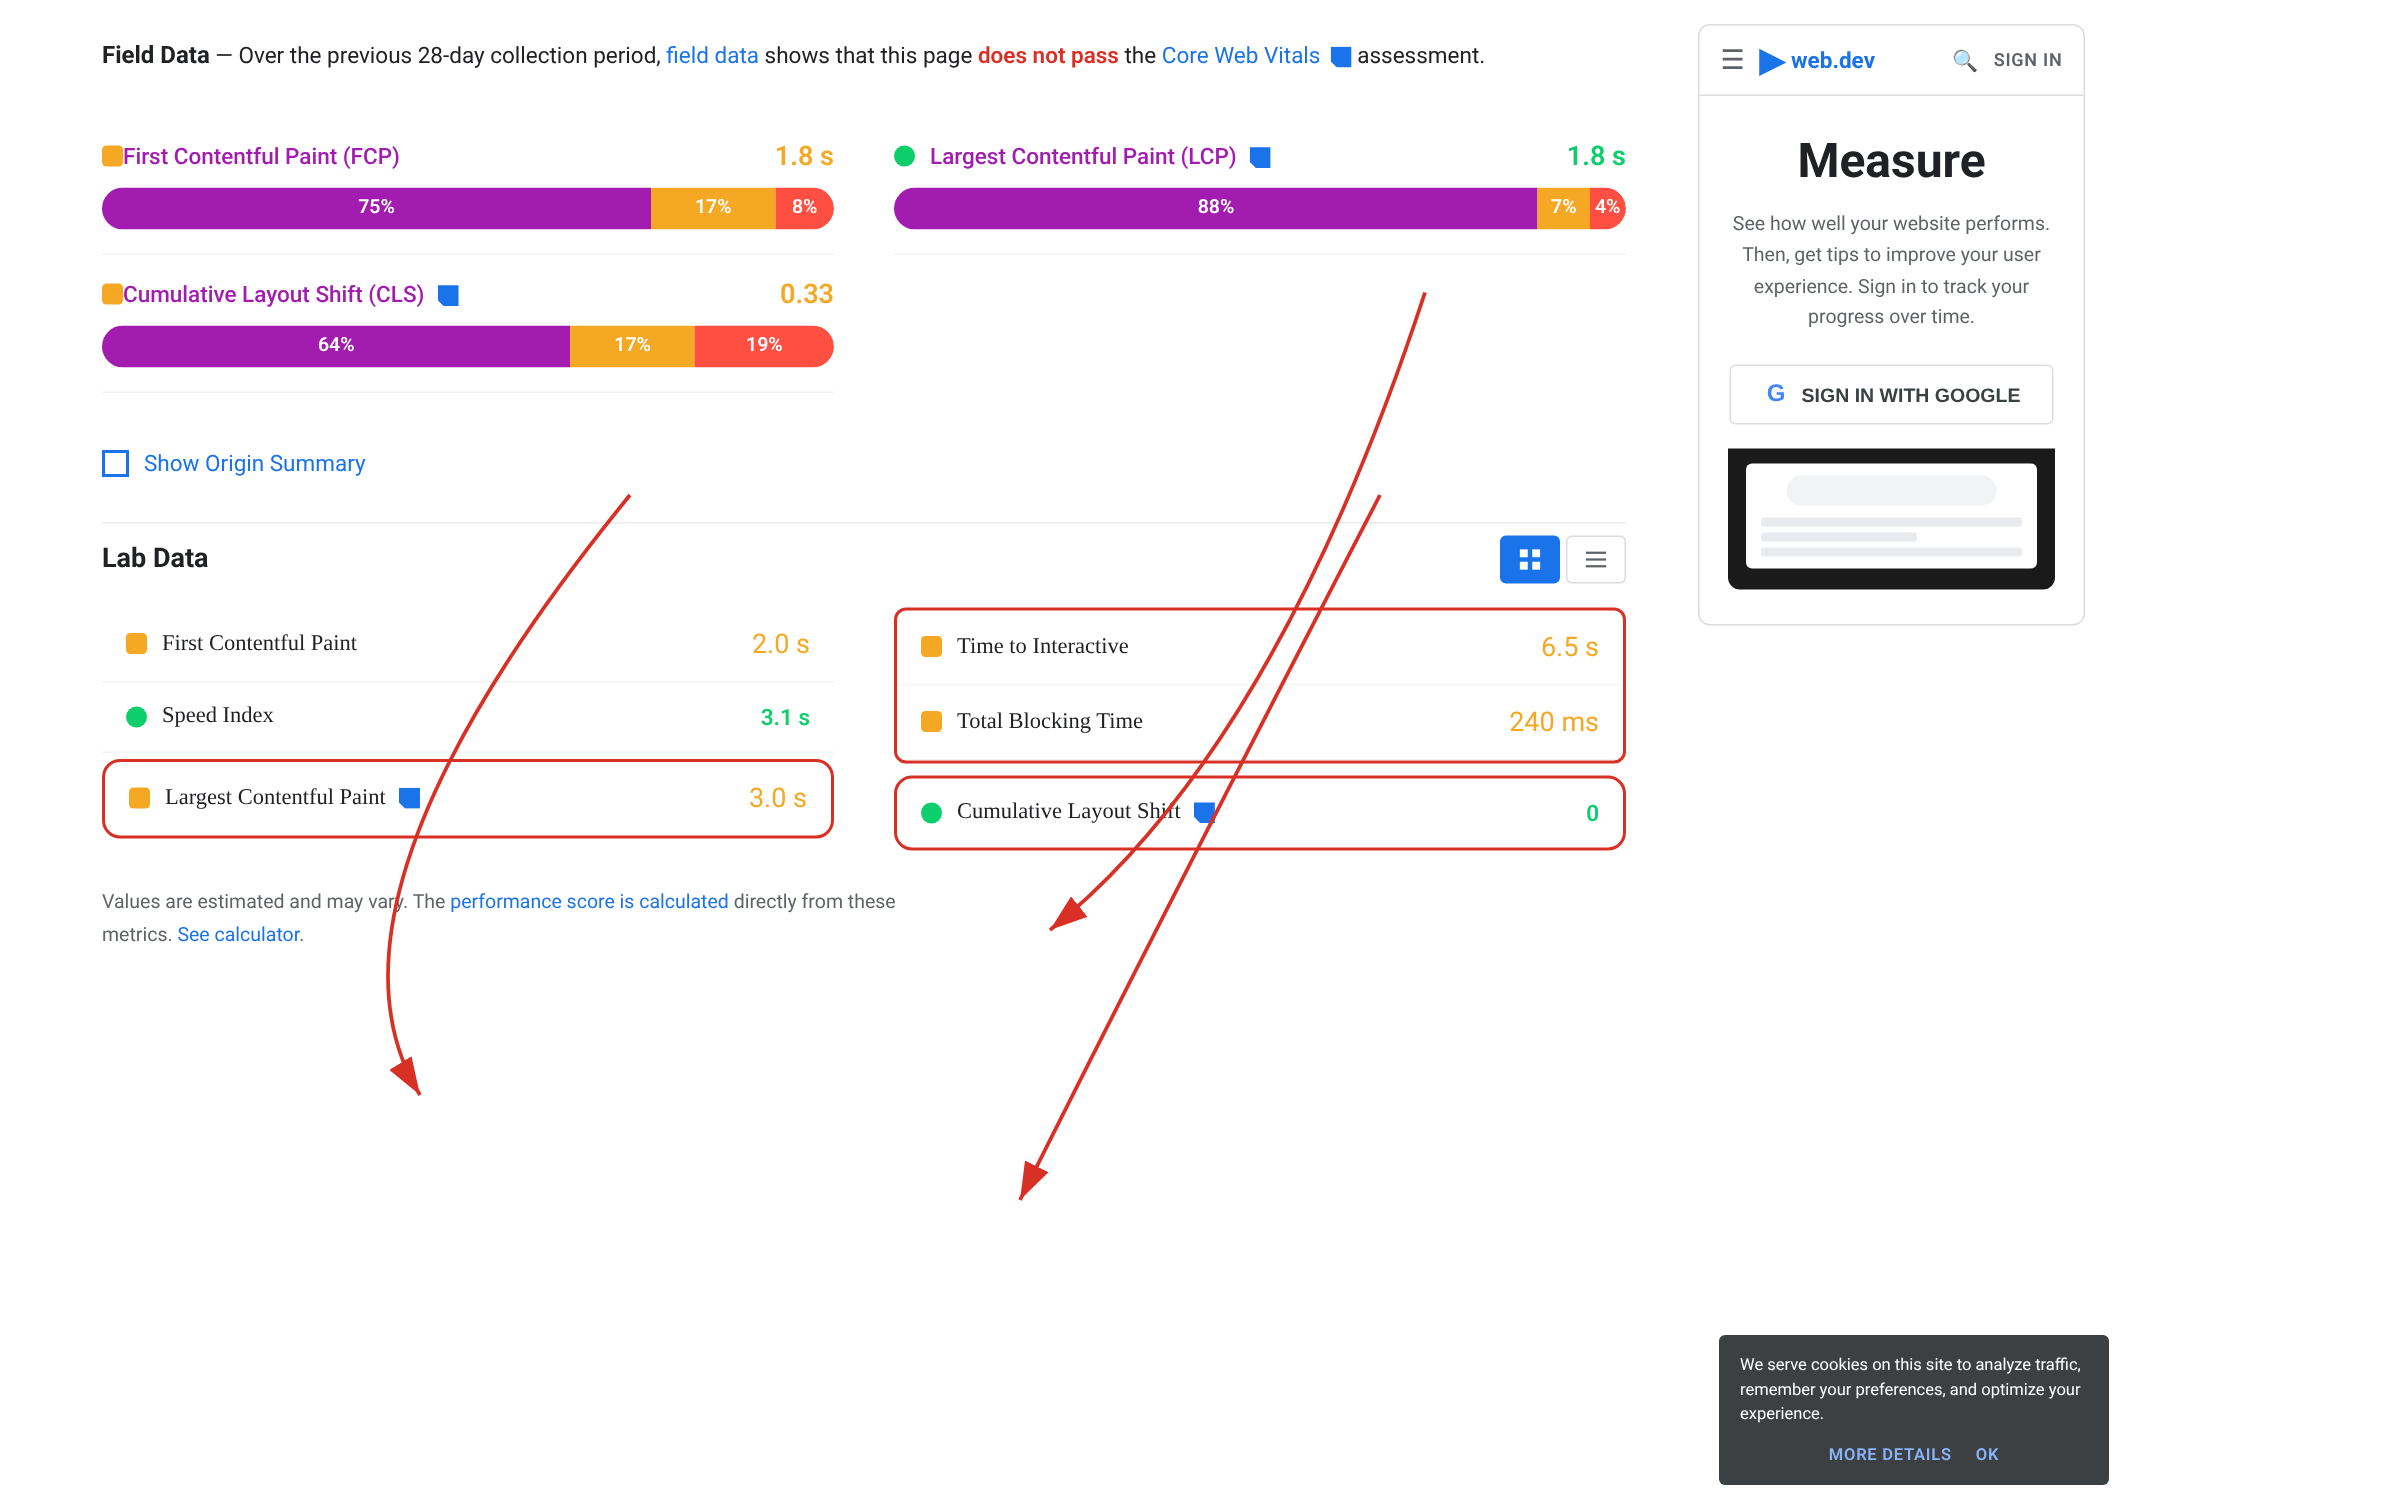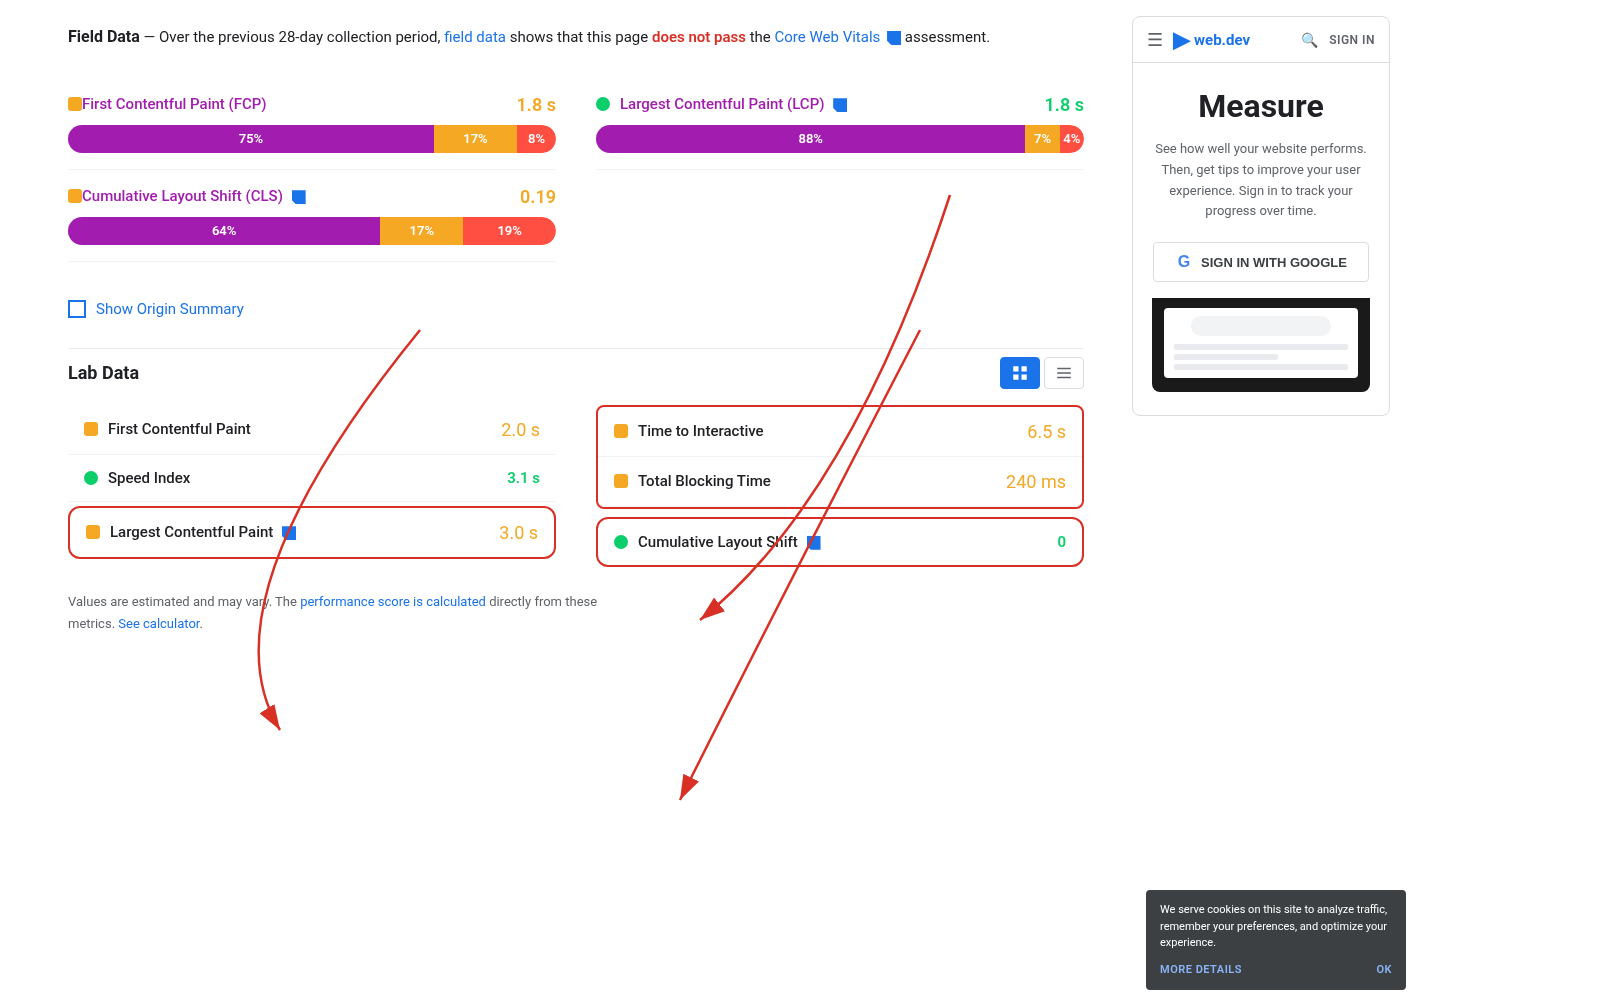--- a/index.html
+++ b/index.html
@@ -172,20 +172,21 @@
     .lab-metric-item.highlighted {
       border: 2px solid #d93025;
       border-radius: 12px;
       margin: 4px 0;
     }
     .lab-metric-name {
       flex: 1;
       font-size: 15px;
       font-weight: 500;
       color: #202124;
+      font-family: Liberation Serif, serif;
     }
     .lab-metric-name .cwv-badge {
       display: inline-block;
       width: 14px;
       height: 14px;
       background: #1a73e8;
       margin-left: 5px;
       vertical-align: middle;
       clip-path: polygon(0 0, 100% 0, 100% 100%, 30% 100%, 0 70%);
     }
@@ -316,21 +317,21 @@
       background: #3c4043;
       border-radius: 4px;
       padding: 12px 14px;
       color: #fff;
       font-size: 11px;
       line-height: 1.5;
     }
     .cookie-text { margin-bottom: 10px; }
     .cookie-actions {
       display: flex;
-      justify-content: space-between;
+      justify-content: center;
       gap: 16px;
     }
     .cookie-btn {
       color: #8ab4f8;
       font-size: 11px;
       font-weight: 600;
       letter-spacing: 0.5px;
       cursor: pointer;
       text-transform: uppercase;
     }
@@ -391,21 +392,21 @@
           <div class="bar-segment bar-green" style="width:88%">88%</div>
           <div class="bar-segment bar-orange" style="width:7%">7%</div>
           <div class="bar-segment bar-red" style="width:5%">4%</div>
         </div>
       </div>
 
       <div class="metric-item">
         <div class="metric-header">
           <div class="dot-orange" style="border-radius:3px;"></div>
           <span class="metric-name">Cumulative Layout Shift (CLS) <span class="cwv-badge"></span></span>
-          <span class="metric-value-orange">0.19</span>
+          <span class="metric-value-orange">0.33</span>
         </div>
         <div class="progress-bar-container">
           <div class="bar-segment bar-green" style="width:64%">64%</div>
           <div class="bar-segment bar-orange" style="width:17%">17%</div>
           <div class="bar-segment bar-red" style="width:19%">19%</div>
         </div>
       </div>
     </div>
 
     <div class="origin-summary-row">

